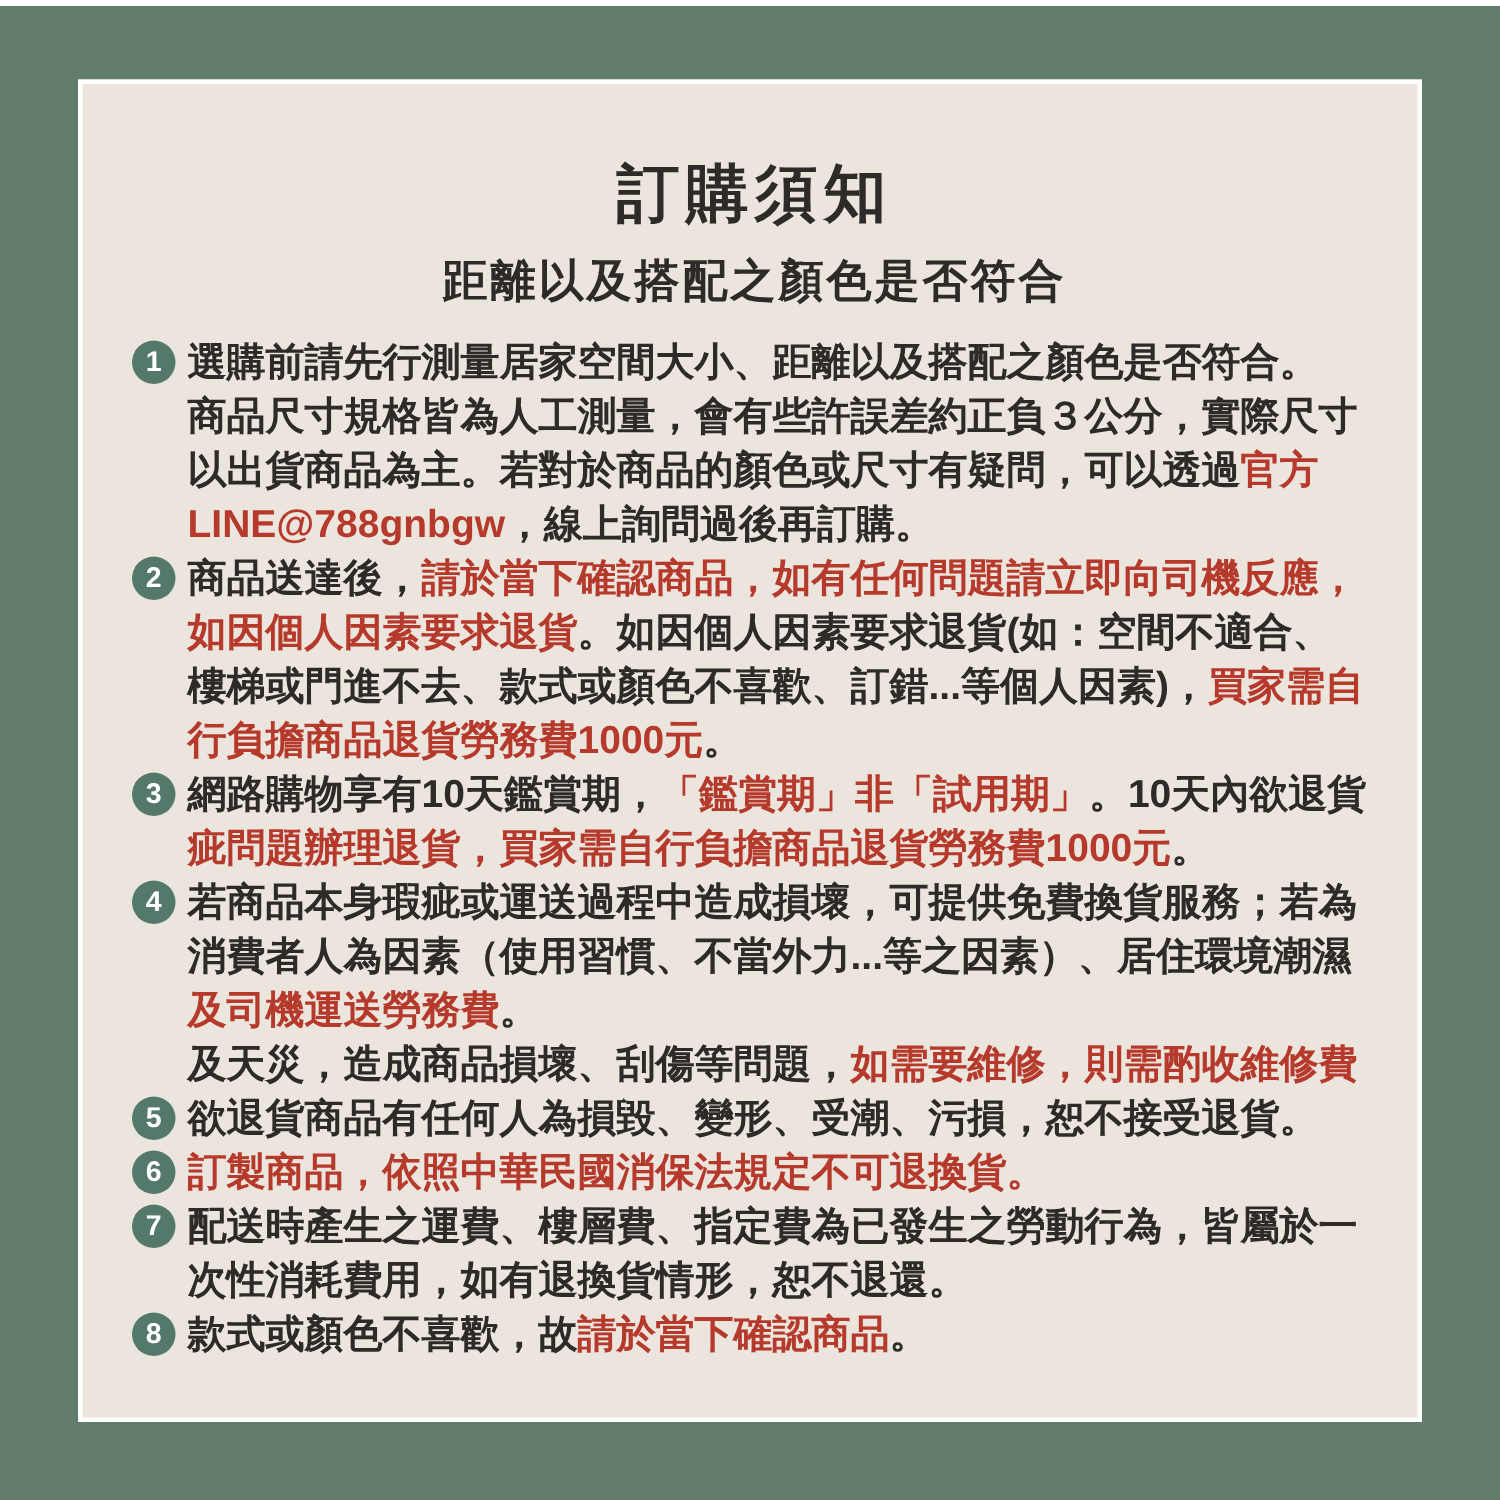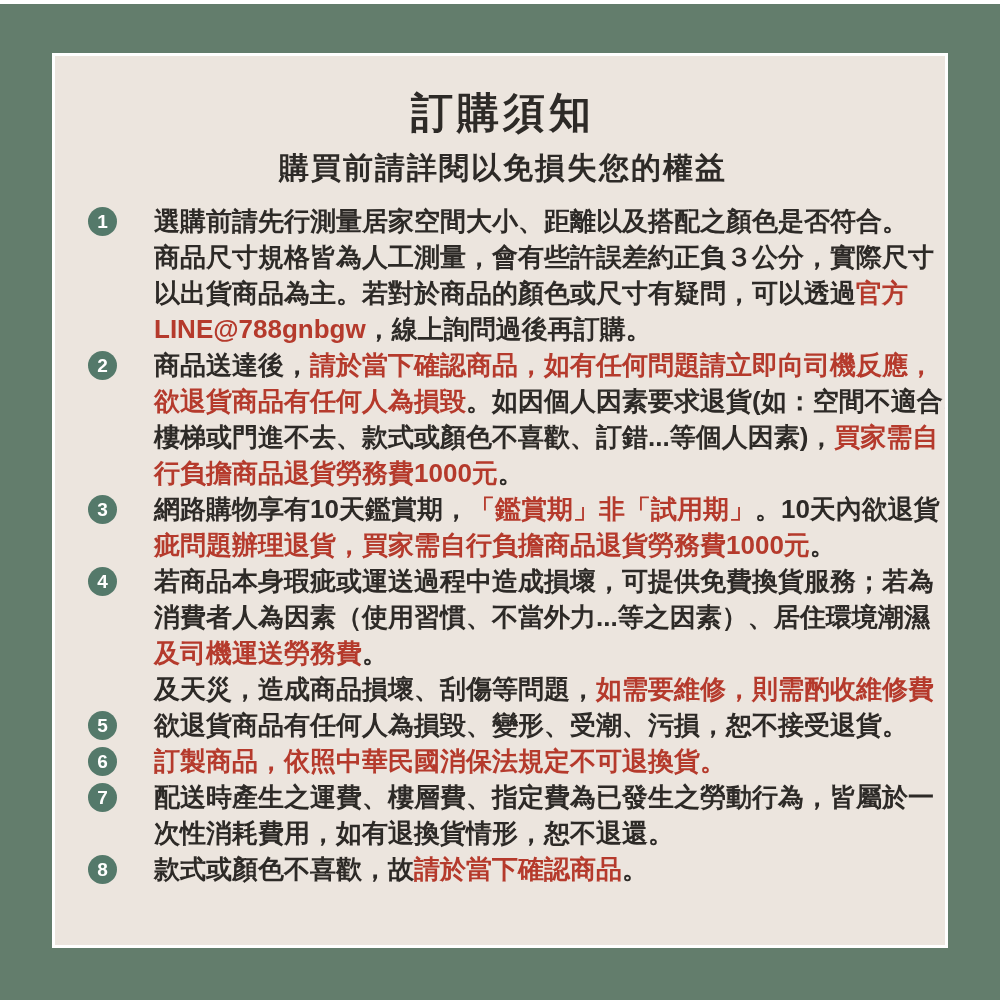--- a/index.html
+++ b/index.html
@@ -19,21 +19,21 @@
   }
   .sheet {
     box-sizing: border-box;
     width: 100%; height: 100%;
     background: var(--card-cream, #ece5de);
     border: 3px solid #ffffff;
     padding: 33px 27px 20px 33px;
     overflow: hidden;
   }
   .title {
-    margin: 0;
+    margin: 16px;
     text-align: center;
     font-size: 42px;
     line-height: 48px;
     letter-spacing: 4px;
     color: var(--text-dark, #2d2a27);
   }
   .subtitle {
     margin: 12px 0 0 0;
     text-align: center;
     font-size: 30px;
@@ -60,45 +60,45 @@
     font-size: 19px;
     line-height: 29px;
     text-align: center;
   }
   .item-text {
     font-size: 26px;
     line-height: 36px;
     color: var(--text-dark, #2d2a27);
     letter-spacing: 0px;
   }
-  .text-line { white-space: nowrap; margin-left: 29px; }
+  .text-line { white-space: nowrap; }
   .red { color: var(--highlight-red, #b53a2c); }
 </style>
 </head>
 <body>
 
 <div class="frame">
   <div class="sheet">
     <h1 class="title">訂購須知</h1>
-    <h2 class="subtitle">購買前請詳閱以免損失您的權益</h2>
+    <h2 class="subtitle">距離以及搭配之顏色是否符合</h2>
     <ol class="notice-list" id="notice-list">
         <li class="item">
           <span class="badge">1</span>
           <div class="item-text">
             <div class="text-line"><span>選購前請先行測量居家空間大小、距離以及搭配之顏色是否符合。</span></div>
             <div class="text-line"><span>商品尺寸規格皆為人工測量，會有些許誤差約正負３公分，實際尺寸</span></div>
             <div class="text-line"><span>以出貨商品為主。若對於商品的顏色或尺寸有疑問，可以透過</span><span class="red">官方</span></div>
             <div class="text-line"><span class="red">LINE@788gnbgw</span><span>，線上詢問過後再訂購。</span></div>
           </div>
         </li>
         <li class="item">
           <span class="badge">2</span>
           <div class="item-text">
             <div class="text-line"><span>商品送達後，</span><span class="red">請於當下確認商品，如有任何問題請立即向司機反應，</span></div>
-            <div class="text-line"><span class="red">欲退貨商品有任何人為損毀</span><span>。如因個人因素要求退貨(如：空間不適合、</span></div>
+            <div class="text-line"><span class="red">如因個人因素要求退貨</span><span>。如因個人因素要求退貨(如：空間不適合、</span></div>
             <div class="text-line"><span>樓梯或門進不去、款式或顏色不喜歡、訂錯...等個人因素)，</span><span class="red">買家需自</span></div>
             <div class="text-line"><span class="red">行負擔商品退貨勞務費1000元</span><span>。</span></div>
           </div>
         </li>
         <li class="item">
           <span class="badge">3</span>
           <div class="item-text">
             <div class="text-line"><span>網路購物享有10天鑑賞期，</span><span class="red">「鑑賞期」非「試用期」</span><span>。10天內欲退貨</span></div>
             <div class="text-line"><span class="red">疵問題辦理退貨，買家需自行負擔商品退貨勞務費1000元</span><span>。</span></div>
           </div>

